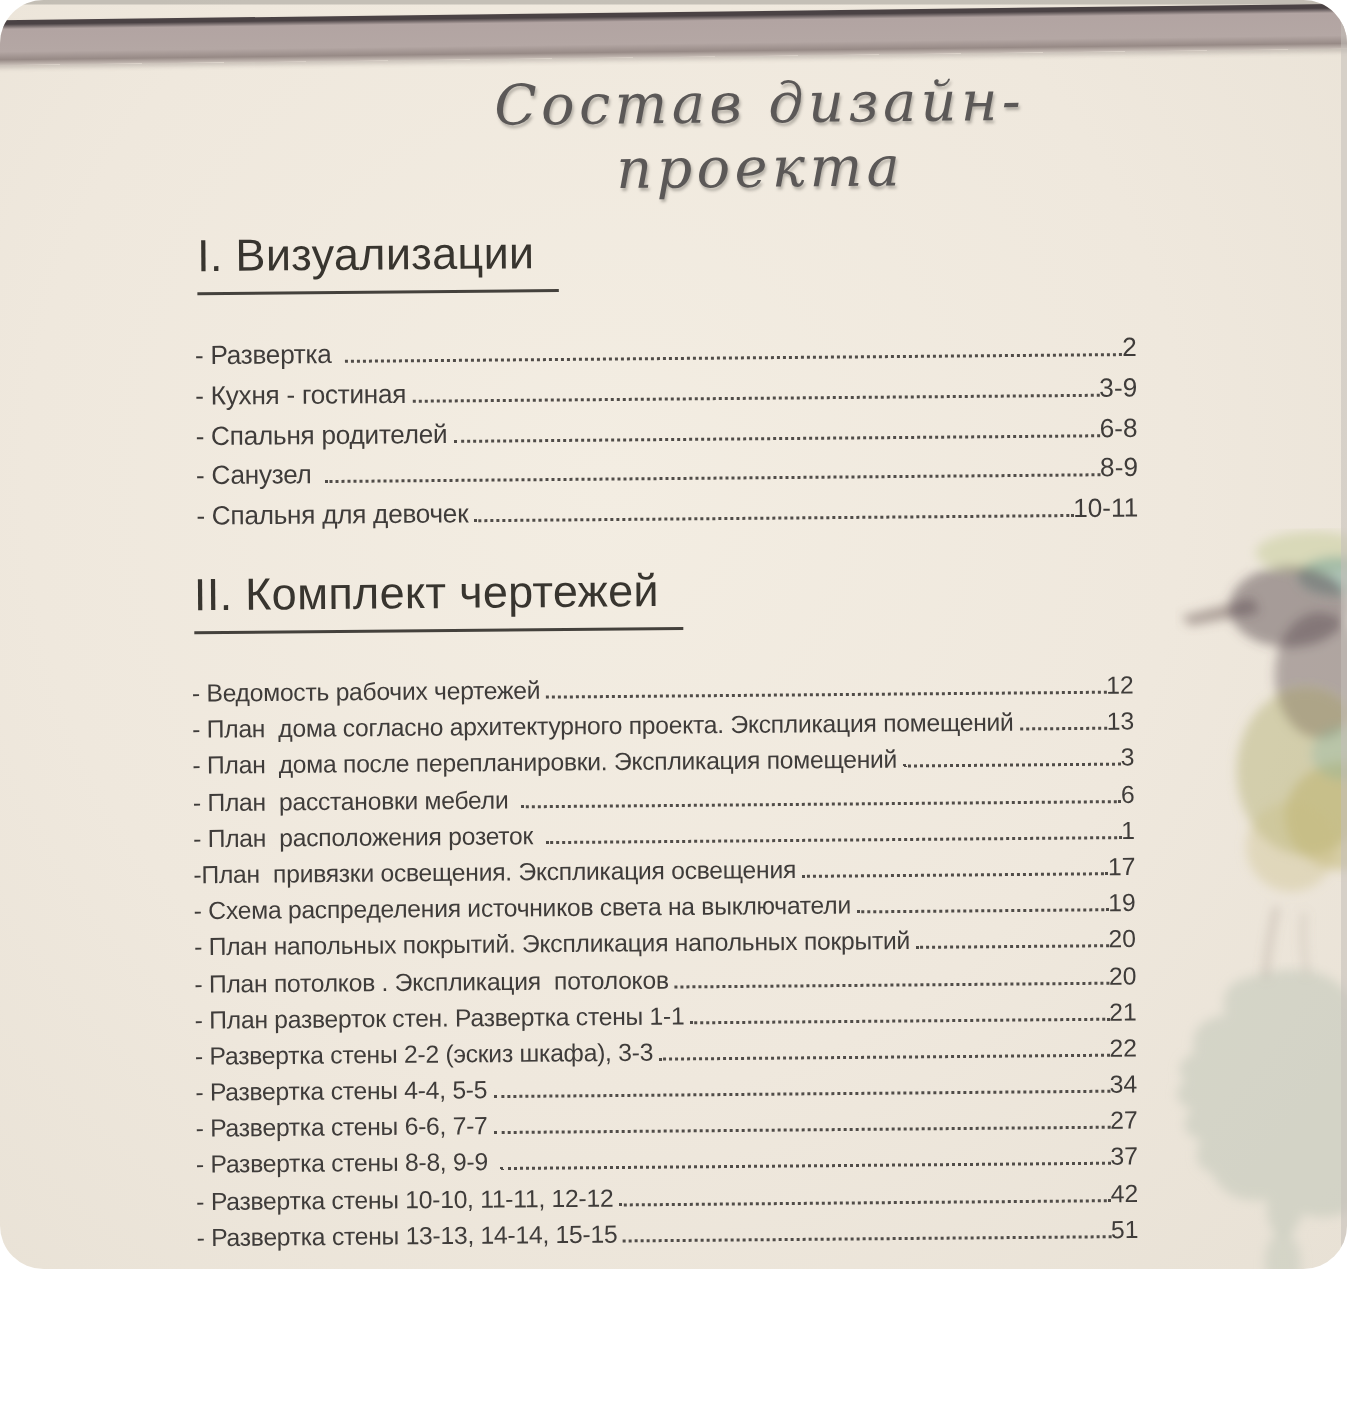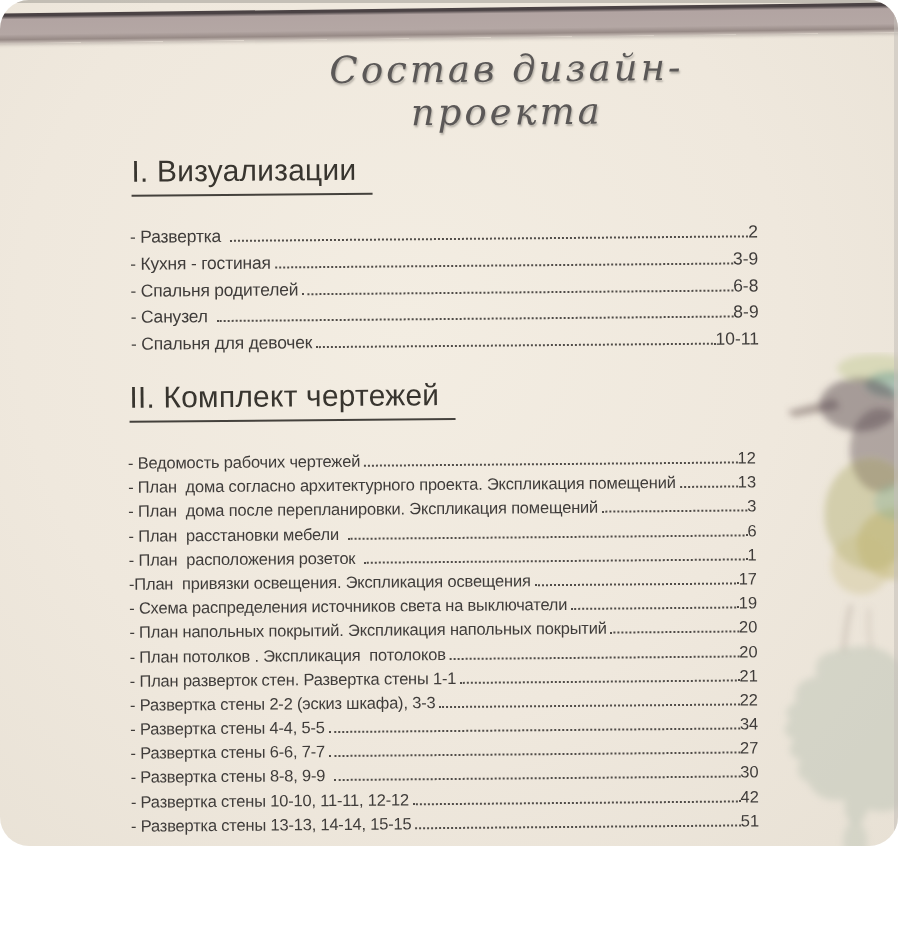--- a/index.html
+++ b/index.html
@@ -193,21 +193,21 @@
           <span class="toc-page">34</span>
         </div>
         <div class="toc-row">
           <span class="toc-label">- Развертка стены 6-6, 7-7</span>
           <span class="toc-dots"></span>
           <span class="toc-page">27</span>
         </div>
         <div class="toc-row">
           <span class="toc-label">- Развертка стены 8-8, 9-9 </span>
           <span class="toc-dots"></span>
-          <span class="toc-page">30</span>
+          <span class="toc-page">37</span>
         </div>
         <div class="toc-row">
           <span class="toc-label">- Развертка стены 10-10, 11-11, 12-12</span>
           <span class="toc-dots"></span>
           <span class="toc-page">42</span>
         </div>
         <div class="toc-row">
           <span class="toc-label">- Развертка стены 13-13, 14-14, 15-15</span>
           <span class="toc-dots"></span>
           <span class="toc-page">51</span>

